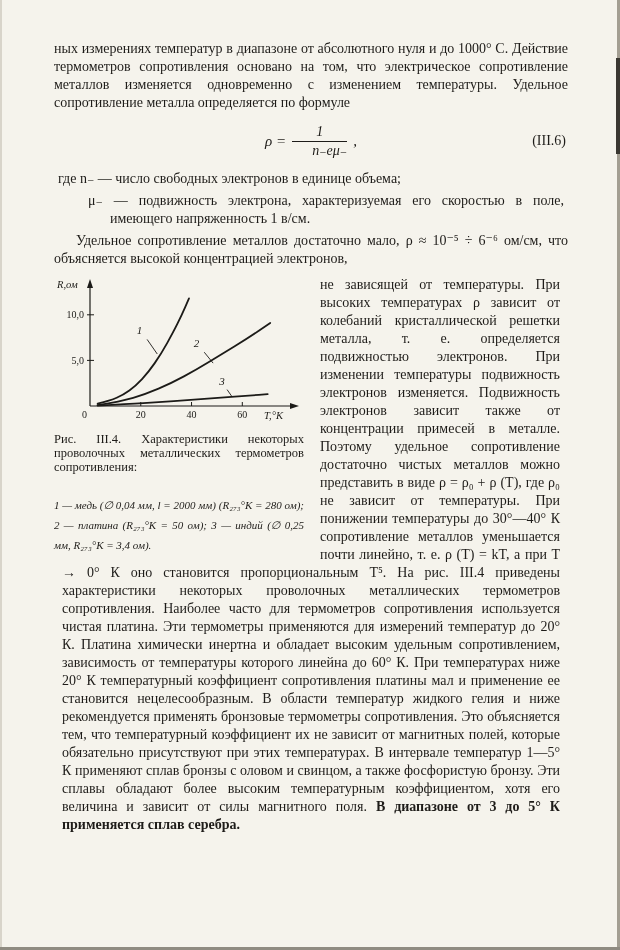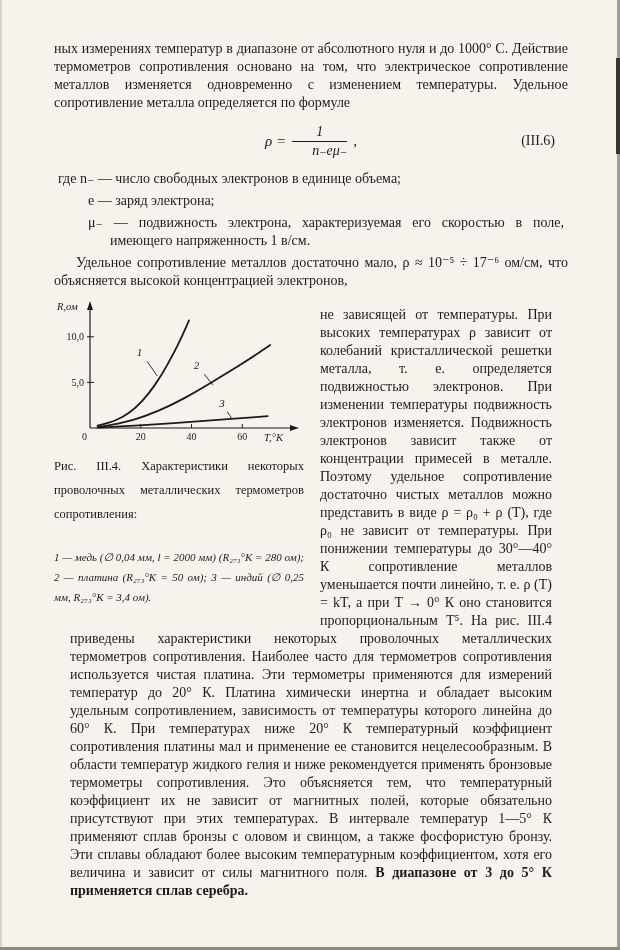--- a/index.html
+++ b/index.html
@@ -17,33 +17,33 @@
   p{margin:0;text-align:justify;font-size:14px;line-height:18px;}
   .p-intro{margin-bottom:4px;}
   .formula-row{
     position:relative;display:flex;justify-content:center;align-items:center;
     margin:8px 0 8px 0;height:42px;
   }
   .formula{font-style:italic;font-size:15px;display:flex;align-items:center;gap:6px;}
   .frac{display:inline-block;text-align:center;vertical-align:middle;font-size:14px;}
   .frac .num{display:block;border-bottom:1.2px solid #1e1c19;padding:0 10px 1px 10px;line-height:16px;}
   .frac .den{display:block;padding-top:1px;line-height:16px;margin-left:20px;}
-  .eqno{position:absolute;right:13px;font-style:normal;font-size:14px;}
+  .eqno{position:absolute;right:2px;font-style:normal;font-size:14px;}
   .defs{margin:0 0 4px 0;}
   .def{margin:4px;}
   .def-2,.def-3{margin-left:34px;}
   .def-3{padding-left:22px;text-indent:-22px;}
   .p-res{text-indent:22px;margin:2px 0 4px 0;}
   .figure{
     float:left;width:250px;margin:4px 16px 6px 0;
   }
   .figure .chart{width:248px;height:152px;}
-  .fig-caption{font-size:12.5px;line-height:24px;text-align:justify;margin-top:4px;}
+  .fig-caption{font-size:12.5px;line-height:14px;text-align:justify;margin-top:4px;}
   .fig-legend{font-size:11px;line-height:20px;text-align:justify;margin-top:21px;font-style:italic;}
-  .p-main{margin:16px;}
+  .p-main{margin:8px;}
   .bold-end{font-weight:bold;}
   .page-number{font-size:14px;margin-top:14px;text-align:left;}
   .cl{font-family:"Liberation Serif","DejaVu Serif",serif;fill:#1c1b18;}
   .ci{font-style:italic;}
   .edge-right{position:absolute;top:0;right:0;width:3px;height:950px;background:#a39e92;}
   .edge-right-dark{position:absolute;top:58px;right:0;width:4px;height:96px;background:#3a3731;}
   .edge-bottom{position:absolute;left:0;bottom:0;width:620px;height:3px;background:#8f8b81;}
   .edge-left{position:absolute;top:0;left:0;width:2px;height:950px;background:#d8d4ca;}
 </style>
 </head>
@@ -60,25 +60,24 @@
         <span class="num">1</span>
         <span class="den">n₋еμ₋</span>
       </span>
       <span>,</span>
     </span>
     <span class="eqno">(III.6)</span>
   </div>
 
   <div class="defs">
     <p class="def def-1">где n₋ — число свободных электронов в единице объема;</p>
-    <p class="def def-2">е — заряд электрона;</p>
     <p class="def def-3">μ₋ — подвижность электрона, характеризуемая его скоростью в поле, имеющего напряженность 1 в/см.</p>
   </div>
 
-  <p class="p-res">Удельное сопротивление металлов достаточно мало, ρ ≈ 10⁻⁵ ÷ 17⁻⁶ ом/см, что объясняется высокой концентрацией электронов,</p>
+  <p class="p-res">Удельное сопротивление металлов достаточно мало, ρ ≈ 10⁻⁵ ÷ 6⁻⁶ ом/см, что объясняется высокой концентрацией электронов,</p>
 
   <div class="figure">
     <div class="chart"><svg width="248" height="152" viewBox="0 0 248 152">
           <line x1="36" y1="130" x2="36" y2="9" stroke="#1c1b18" stroke-width="1.2"></line>
           <polygon points="33,12 39,12 36,3" fill="#1c1b18"></polygon>
           <line x1="36" y1="130" x2="239" y2="130" stroke="#1c1b18" stroke-width="1.2"></line>
           <polygon points="236,127 236,133 245,130" fill="#1c1b18"></polygon>
           <line x1="33" y1="84.4" x2="40" y2="84.4" stroke="#1c1b18" stroke-width="1"></line>
           <text x="30" y="87.9" text-anchor="end" font-size="10" class="cl">5,0</text>
           <line x1="33" y1="38.8" x2="40" y2="38.8" stroke="#1c1b18" stroke-width="1"></line>

